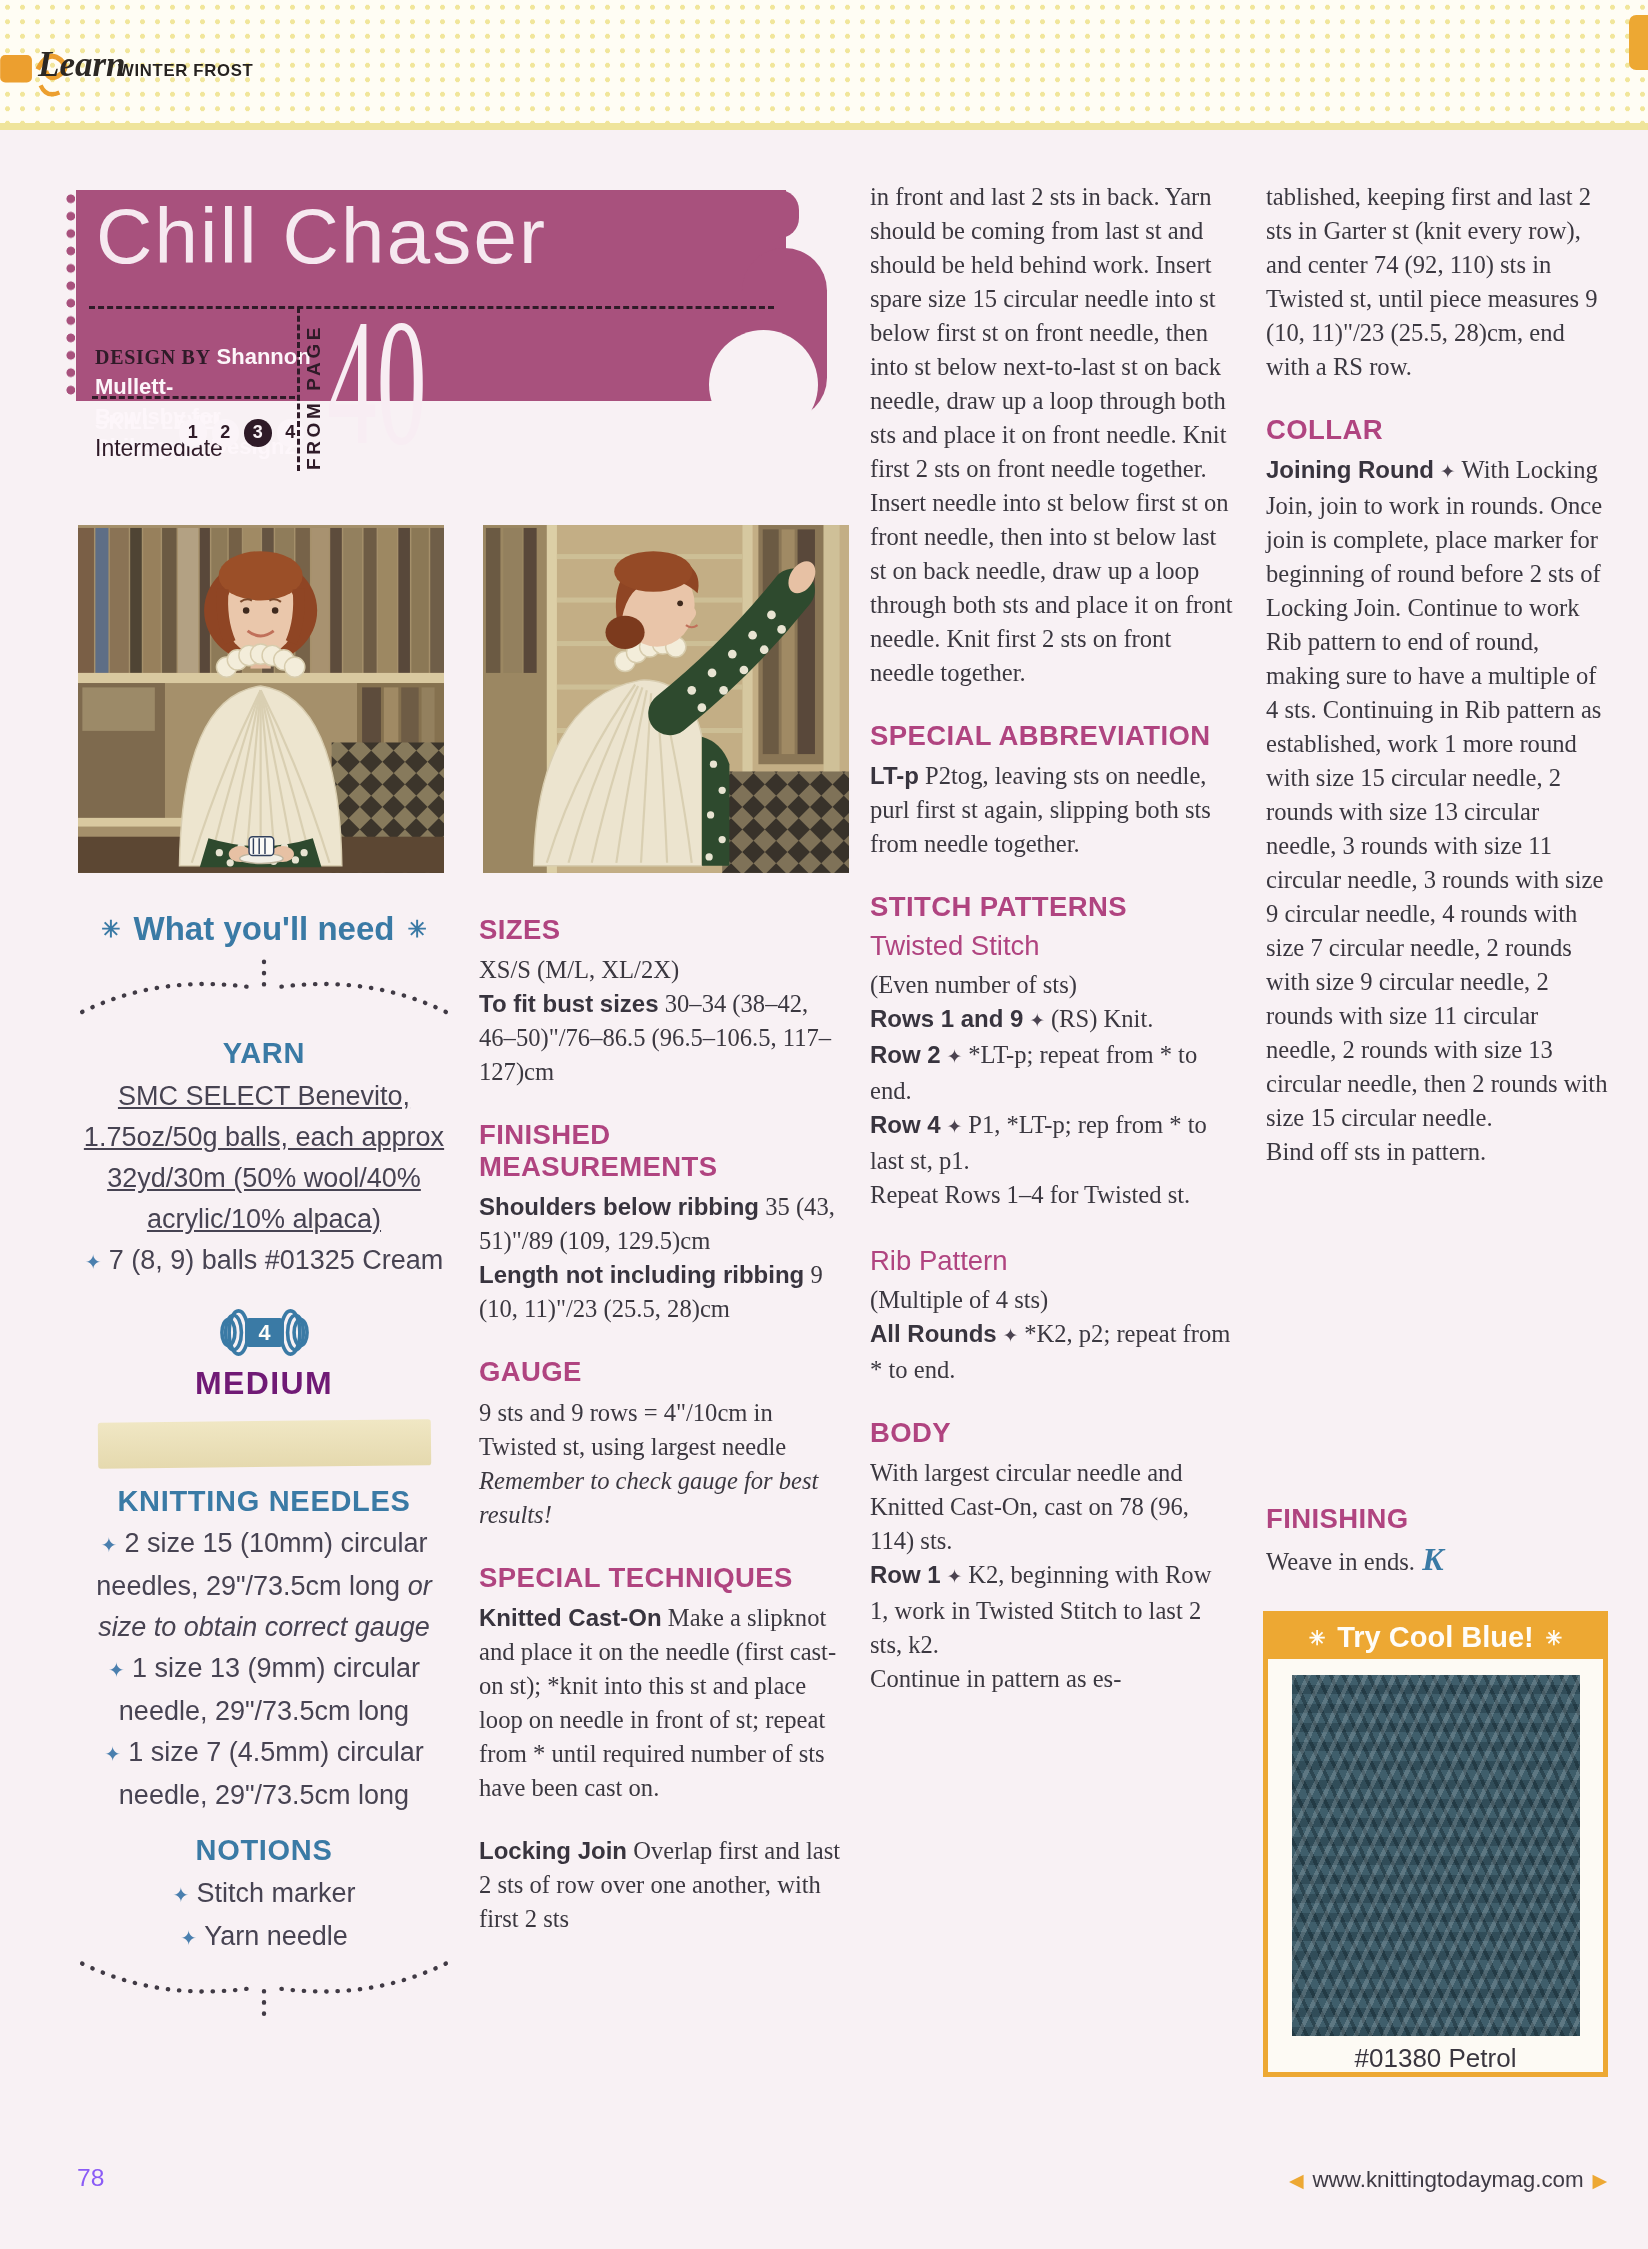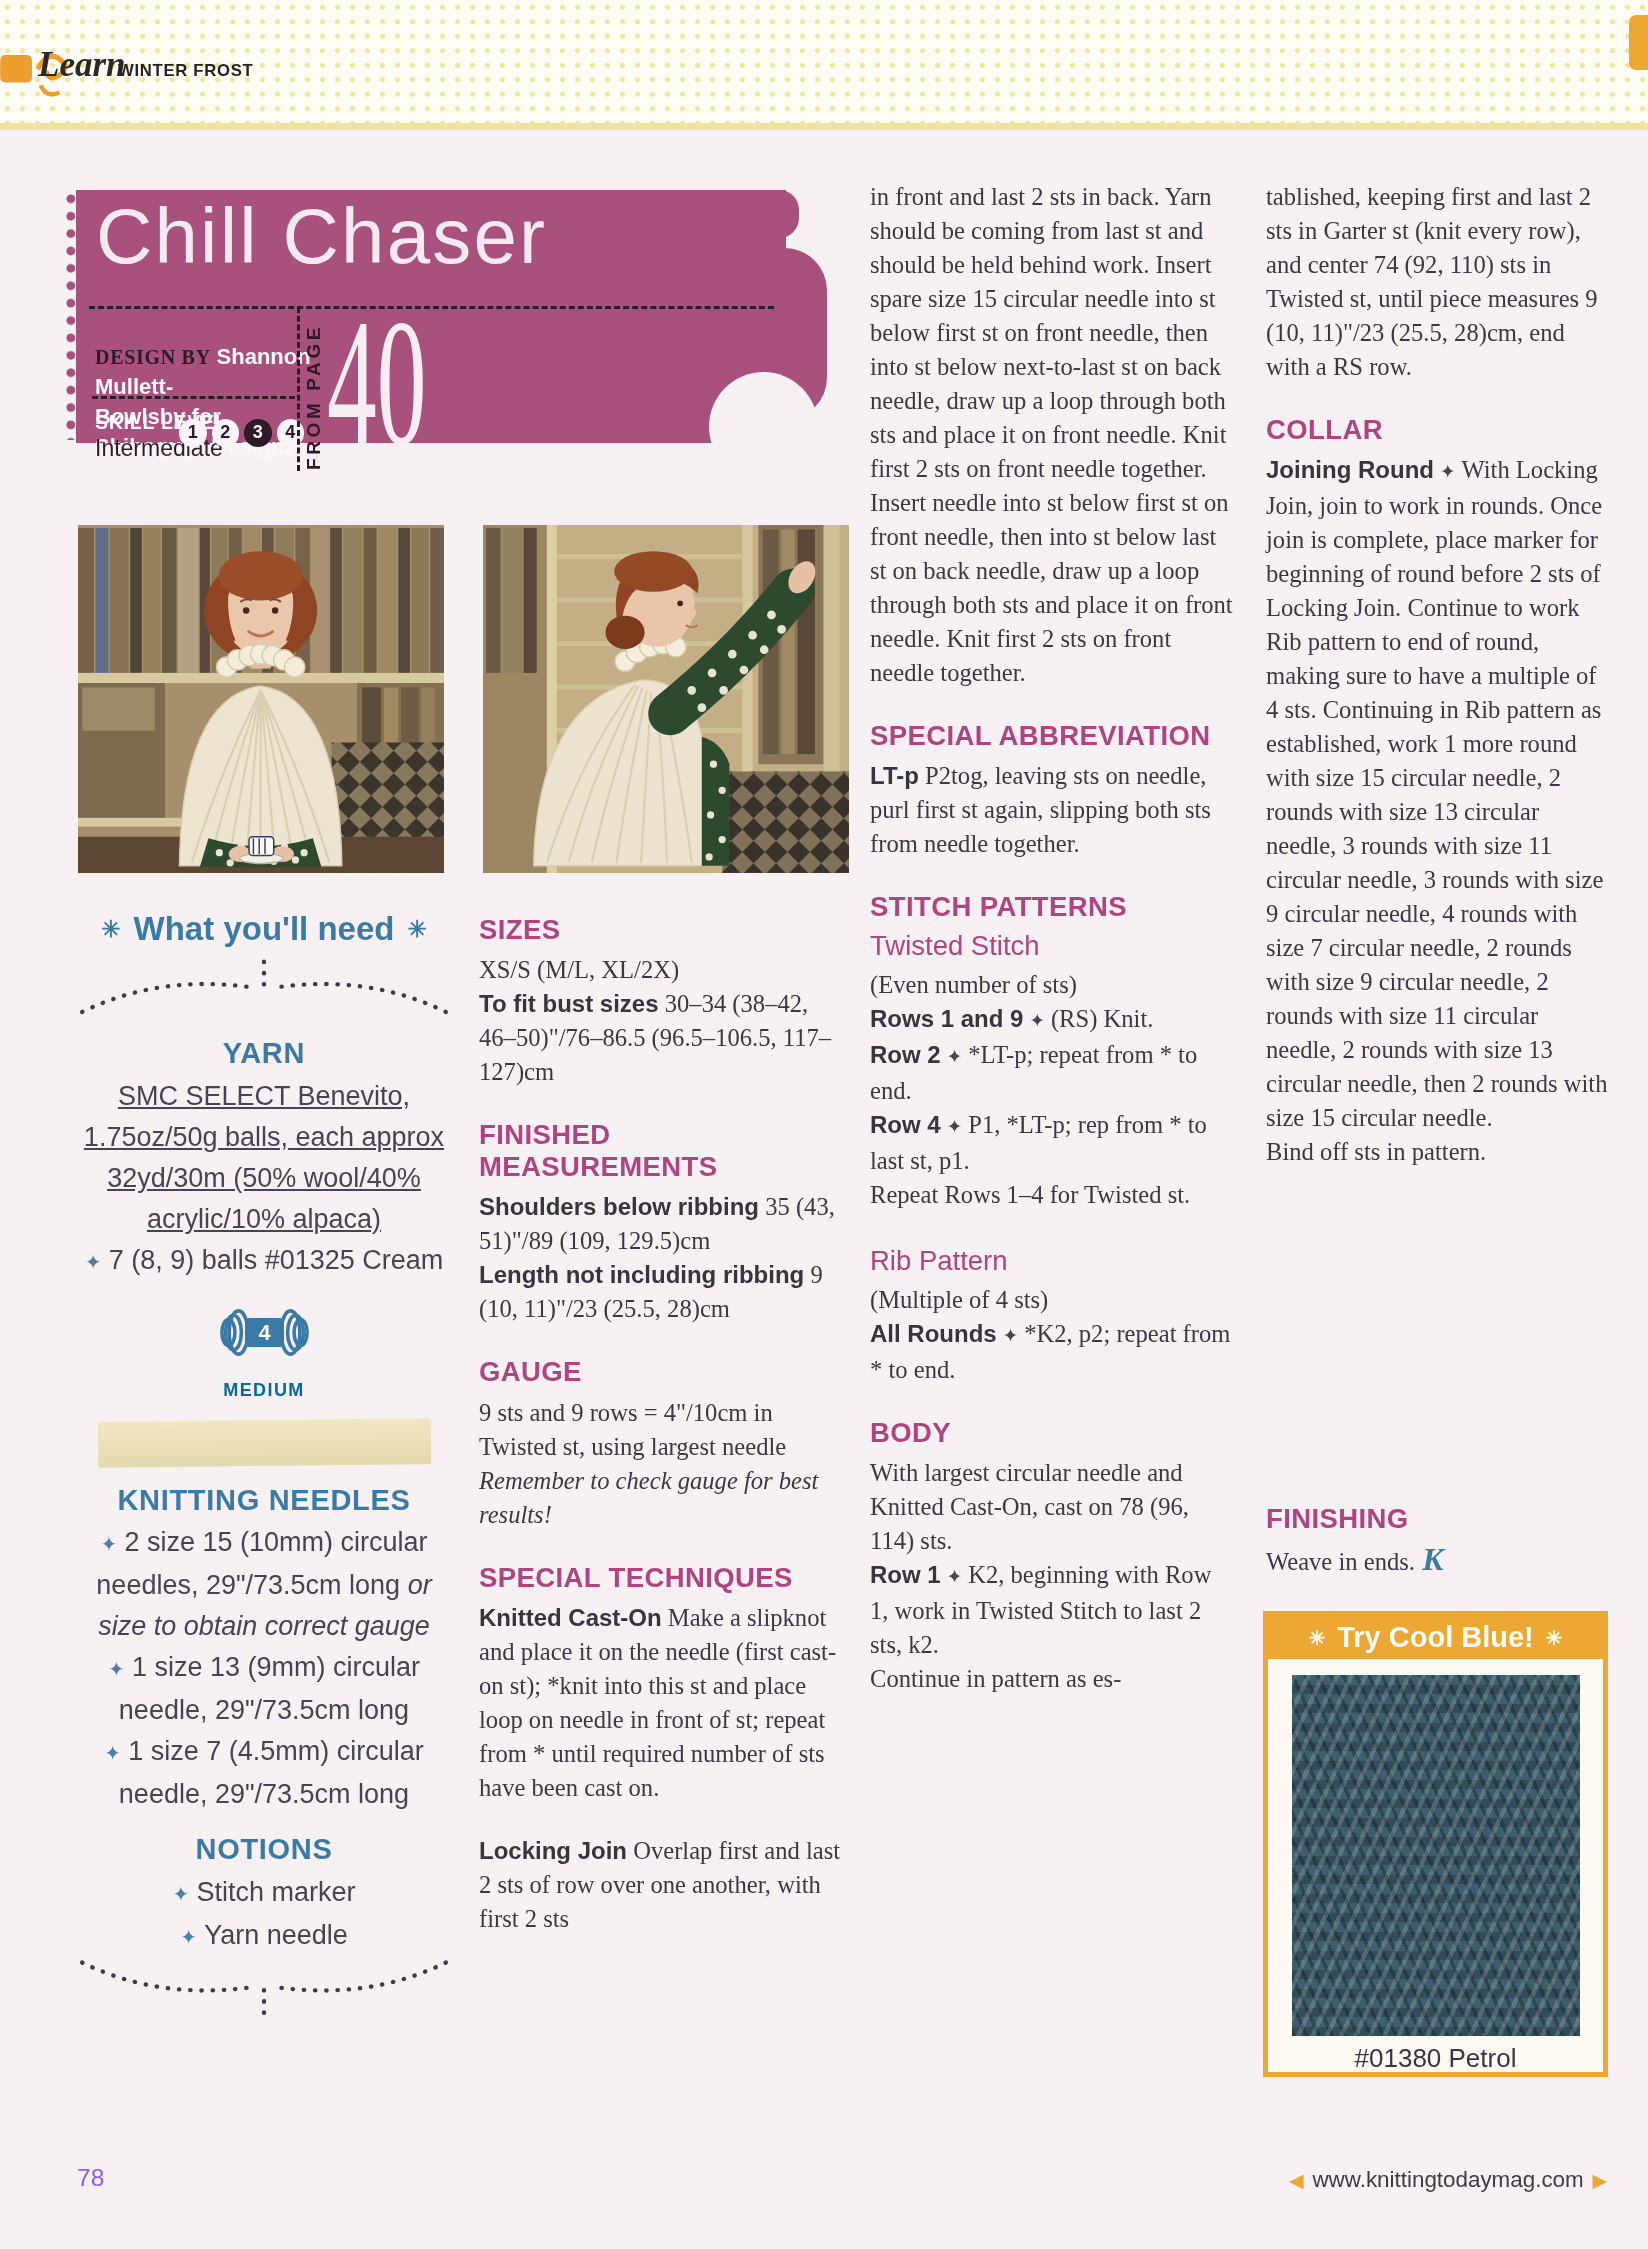--- a/index.html
+++ b/index.html
@@ -10,21 +10,21 @@
           background-image:radial-gradient(circle,#f1e69b 2.2px,rgba(0,0,0,0) 2.6px);
           background-size:15px 14.5px;border-bottom:7.2px solid #efe49b;}
   .logo-swirl{position:absolute;left:0;top:42px;}
   .learn{position:absolute;left:38px;top:45px;font-family:"Liberation Serif",serif;
          font-style:italic;font-weight:bold;font-size:35px;color:#2c2824;}
   .theme{position:absolute;left:118px;top:61px;font-weight:bold;font-size:16.7px;
          letter-spacing:0.7px;color:#262220;}
   .corner{position:absolute;right:0;top:14.5px;width:19px;height:55px;background:#eda833;
           border-radius:7.2px 0 0 7.2px;}
   
-  .banner{position:absolute;left:76px;top:190px;width:710px;height:253px;background:#a8517d;}
+  .banner{position:absolute;left:76px;top:190px;width:710px;height:211px;background:#a8517d;}
   .banner .scallops{position:absolute;left:-11px;top:2.9px;bottom:2.9px;width:11px;
       background-image:radial-gradient(circle at 5.8px 5.8px,#a8517d 4px,rgba(0,0,0,0) 4.7px);
       background-size:11px 17.4px;}
   .banner .bump{position:absolute;right:-41px;top:58px;width:85px;height:172px;
       background:#a8517d;border-radius:43px;}
   .banner .bump2{position:absolute;right:-13px;top:0;width:41px;height:48px;
       background:#a8517d;border-radius:0 20px 20px 0;}
   .banner .notch{position:absolute;right:-32px;bottom:-38px;width:109px;height:109px;
       background:#f8f1f4;border-radius:50%;}
   .banner h1{position:absolute;left:20px;top:1.4px;margin:0;font-weight:400;font-size:78px;
@@ -66,21 +66,21 @@
   
   .needcol{position:absolute;left:72px;top:910px;width:384px;text-align:center;color:#474352;}
   .wyn{display:flex;justify-content:center;align-items:center;gap:13px;
        font-weight:bold;font-size:33px;color:#3a7aa5;}
   .flr{font-size:23px;color:#3a7aa5;}
   .bh{font-weight:bold;font-size:29px;letter-spacing:0.7px;color:#3a7aa5;margin:17.4px 0 5.8px;}
   .need-text{font-size:27px;line-height:41px;margin:0;text-decoration:underline;}
   .need-item{font-size:27px;line-height:41px;margin:0;}
   .bdia{color:#4a7fae;font-size:20px;margin-right:7.2px;}
   .skein{margin:19px auto 0;}
-  .medium{font-weight:bold;font-size:18px;letter-spacing:1.4px;color:#0369a1;margin-top:15px;}
+  .medium{font-weight:bold;font-size:32px;letter-spacing:1.4px;color:#701a75;margin-top:0;}
   .band{width:333px;height:46px;margin:19px auto 7.2px;border-radius:2.9px;
         background:linear-gradient(180deg,#f0e7c4,#e5d9ae);transform:rotate(-.6deg);}
   
   .finishing{position:absolute;left:1266px;top:1503px;width:342px;}
   .endmark{color:#3a7aa5;font-family:"Liberation Serif",serif;font-style:italic;
            font-weight:bold;font-size:32px;margin-left:7.2px;}
   .tcb{position:absolute;left:1263px;top:1611px;width:345px;height:466px;box-sizing:border-box;
        border:5px solid #eda833;background:#fdfaf4;}
   .tcb-h{height:43px;background:#eda833;display:flex;align-items:center;justify-content:center;
        gap:11.6px;color:#fffdf8;font-weight:bold;font-size:29px;}

